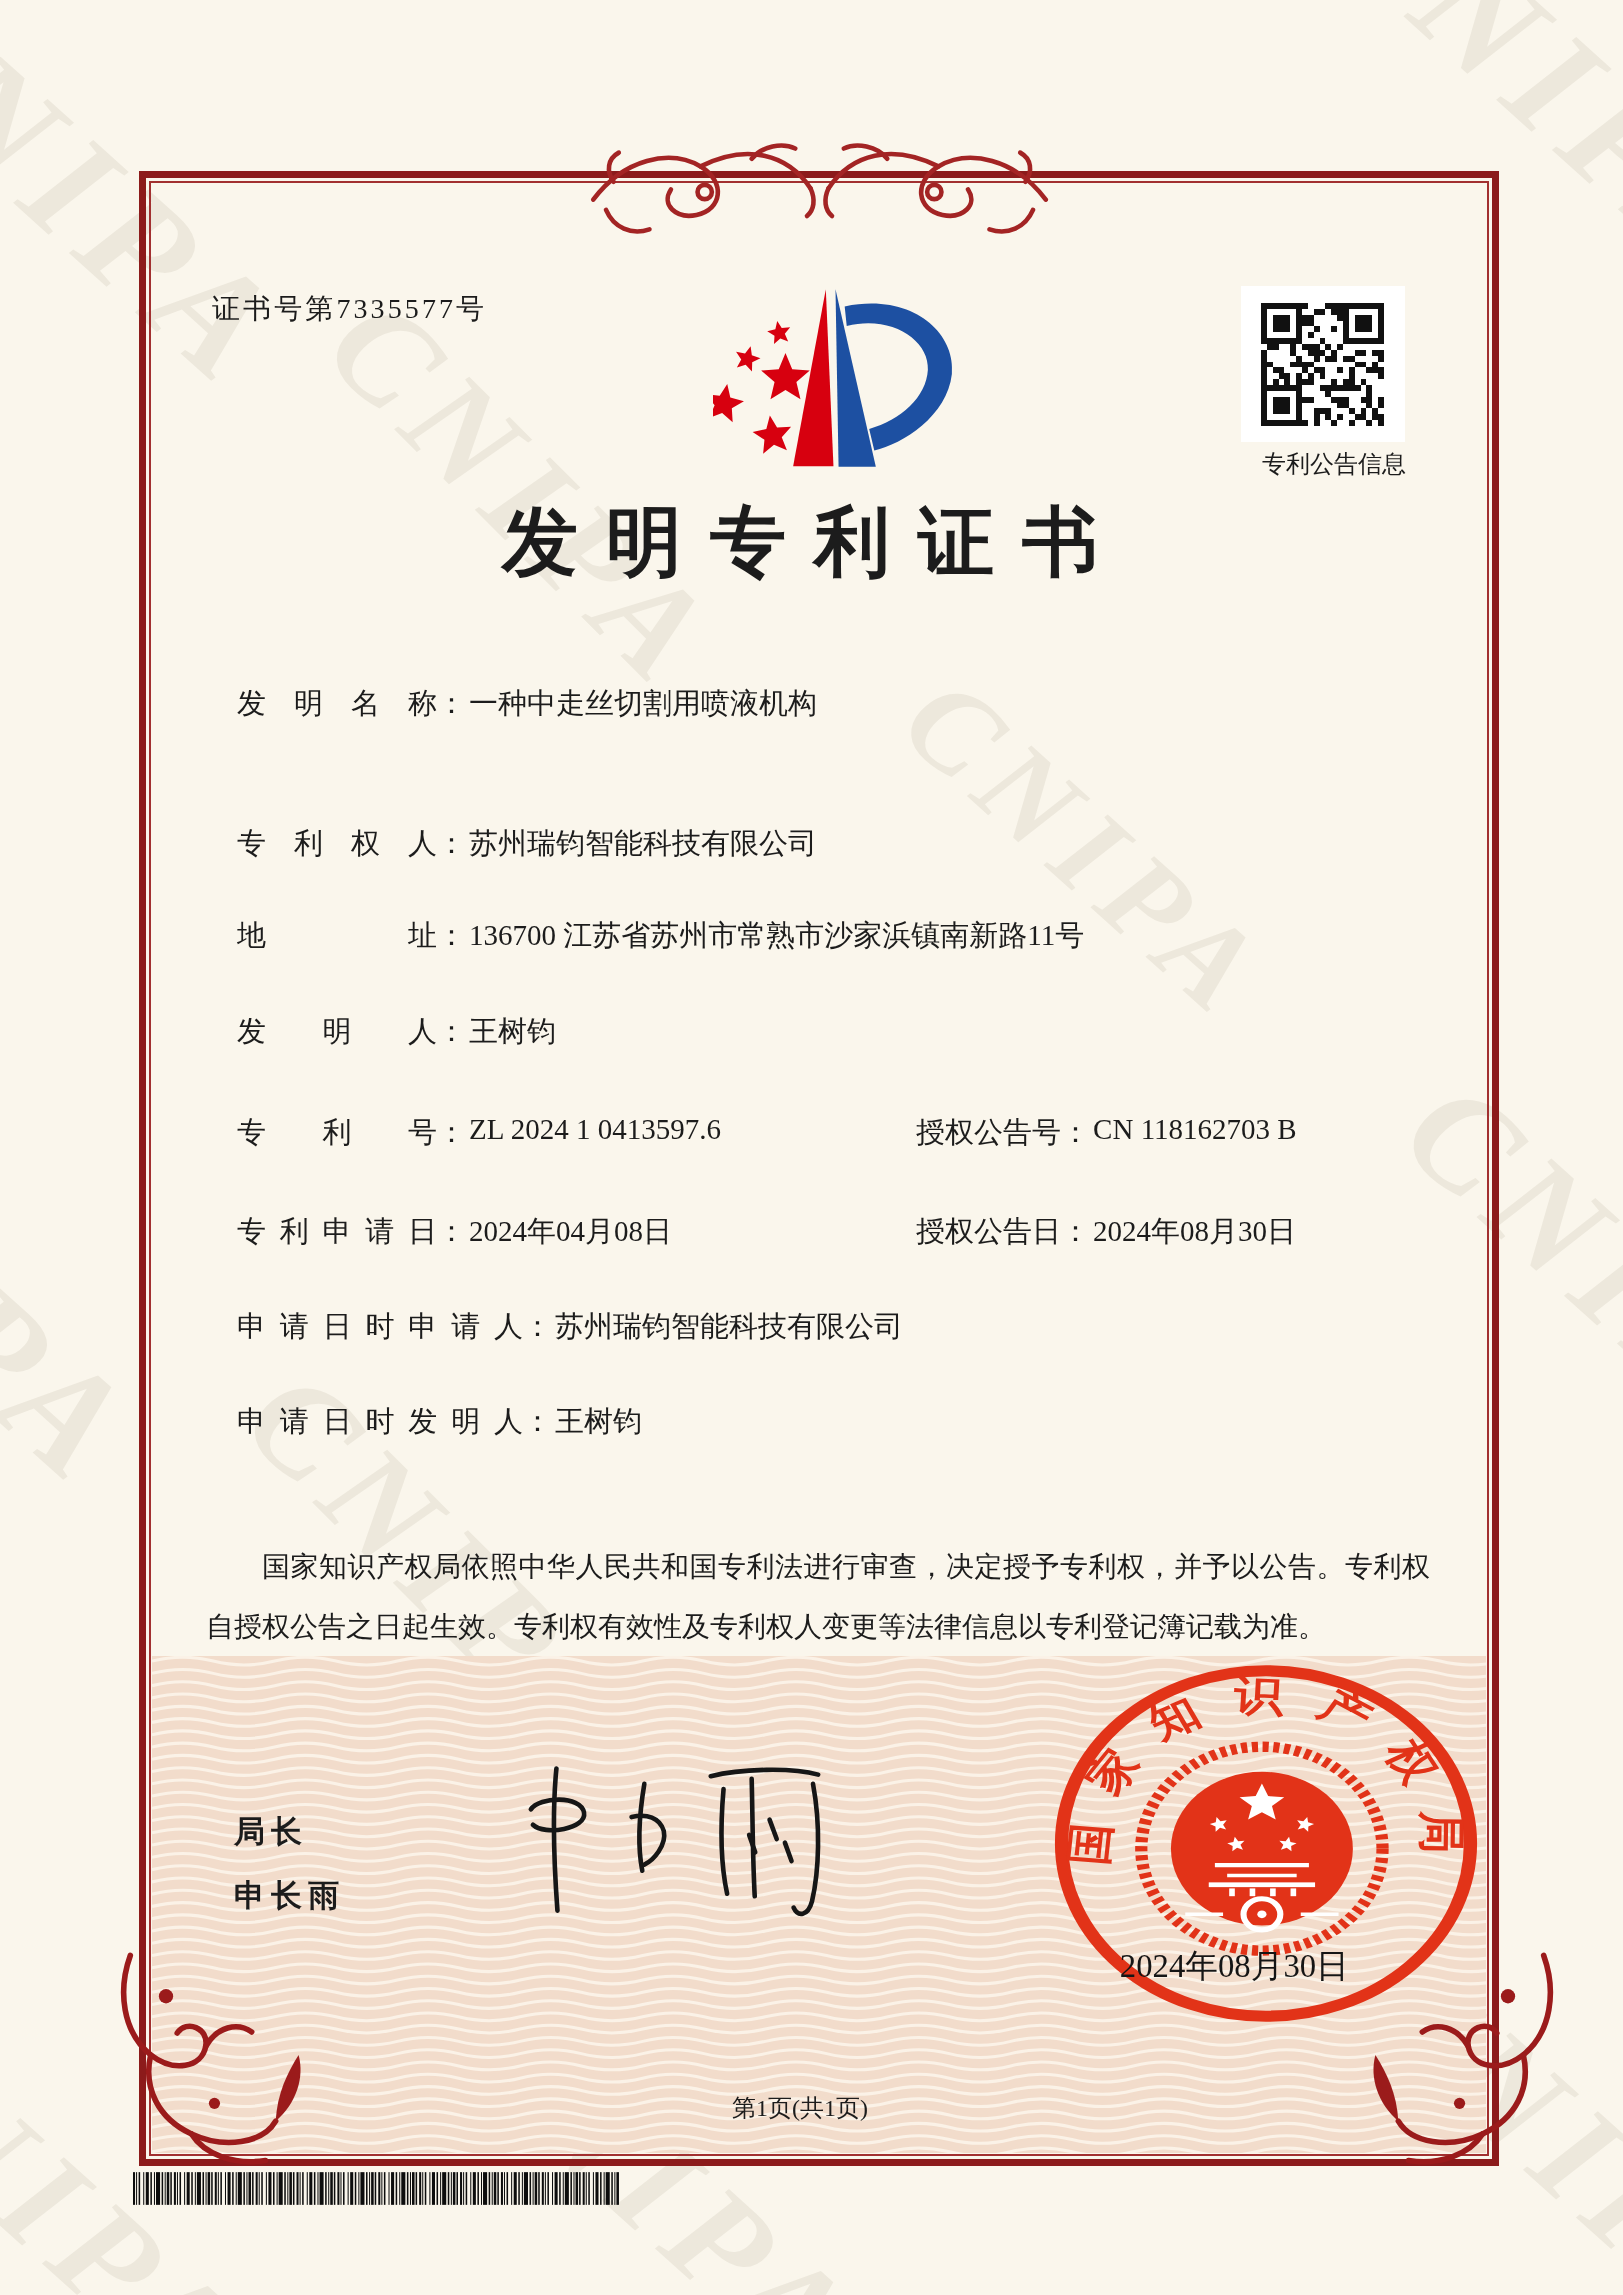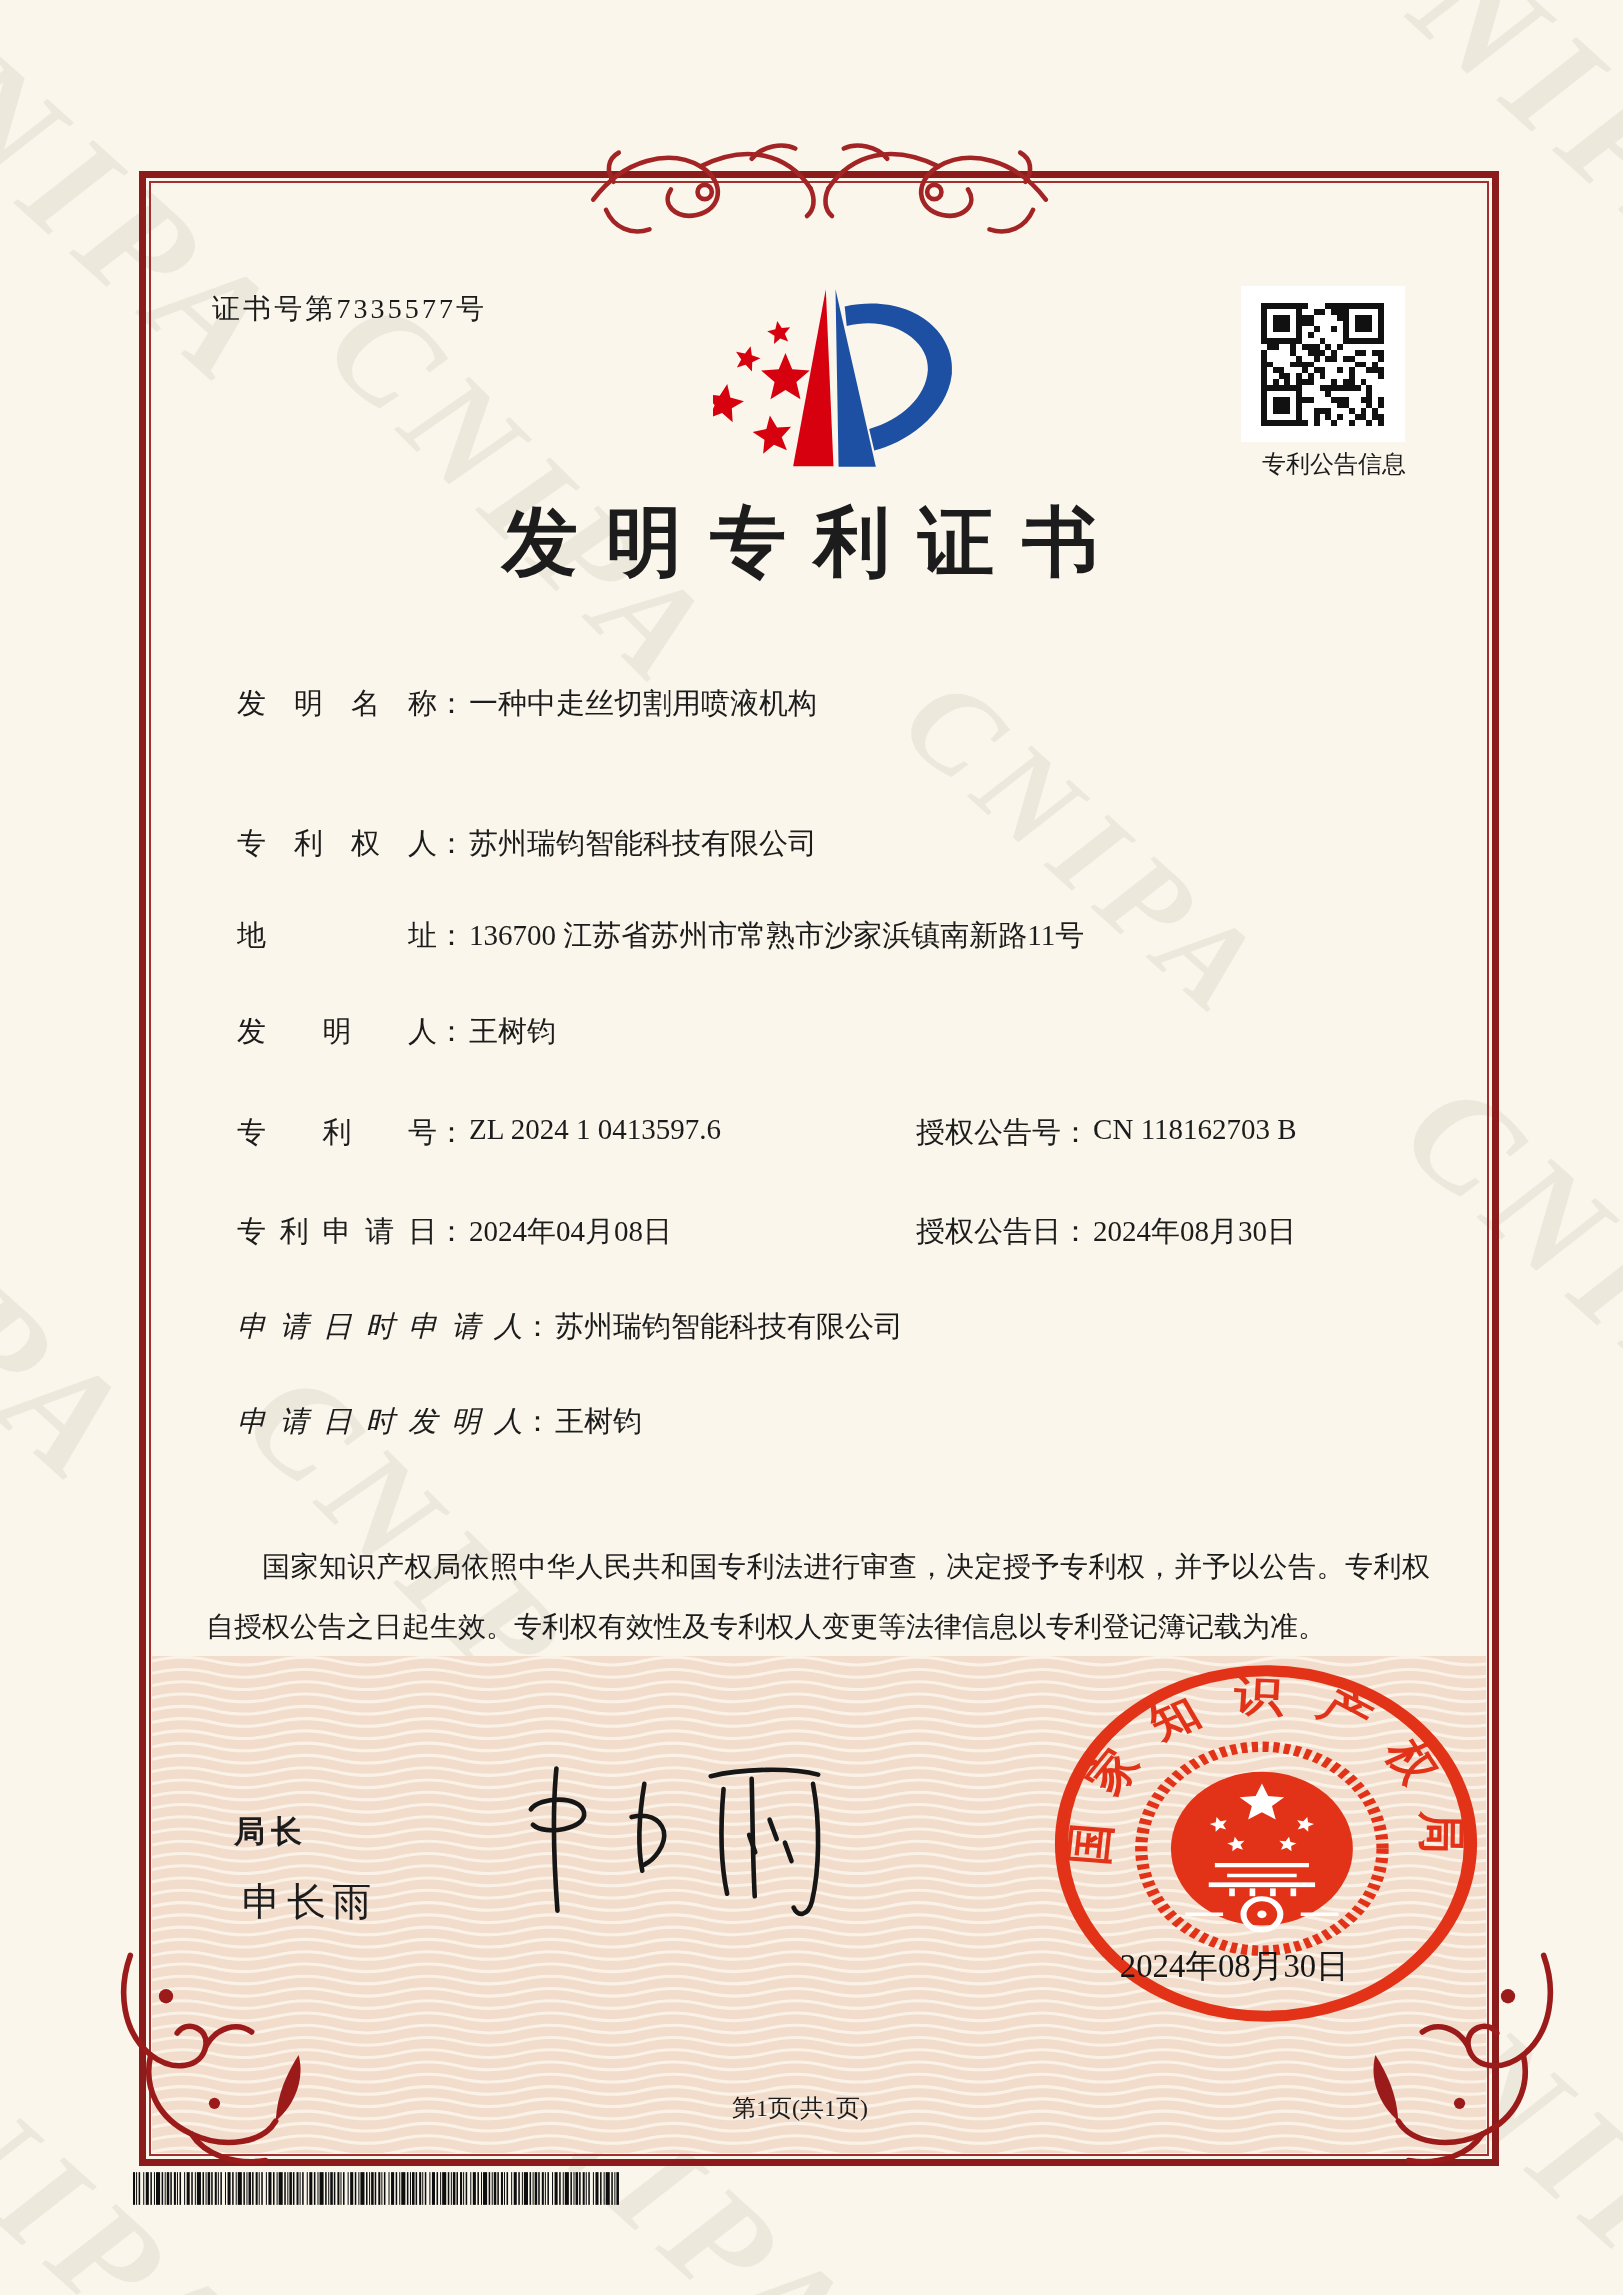--- a/index.html
+++ b/index.html
@@ -22,28 +22,28 @@
   .ct{z-index:5;}
   #cert-no{left:212px;top:290px;font-size:28px;letter-spacing:3.1px;}
   #qr-box{left:1241px;top:286px;width:164px;height:156px;background:#fff;}
   #qr{position:absolute;left:20.4px;top:17px;width:123px;height:123px;}
   #qr-caption{left:1230px;top:448px;width:176px;text-align:right;font-size:24px;}
   #title{left:814px;top:492px;transform:translateX(-50%);font-size:76px;font-weight:700;
          letter-spacing:28px;white-space:nowrap;text-align:right;}
   .row{position:absolute;left:225px;font-size:29px;white-space:nowrap;z-index:5;margin-left:12px;}
   .row.rcol{left:904px;}
   .lb{display:inline-block;text-align:justify;text-align-last:justify;vertical-align:top;}
-  .w4{width:200px;} .w7{width:286px;font-style:italic;}
+  .w4{width:200px;} .w7{width:286px;}
   .cl{display:inline-block;vertical-align:top;}
   .val{display:inline-block;vertical-align:top;margin-left:3.1px;}
   #statement{left:206px;top:1537px;width:1224px;font-size:28px;line-height:60px;
              text-indent:56px;text-align:justify;z-index:5;}
   #officer-title{left:234px;top:1811px;font-size:31px;font-weight:700;letter-spacing:6.1px;
                  font-family:Liberation Serif, serif;z-index:6;}
-  #officer-name{left:242px;top:1875px;font-size:39px;font-weight:400;letter-spacing:6.1px;
+  #officer-name{left:234px;top:1875px;font-size:31px;font-weight:700;letter-spacing:6.1px;
                 font-family:"Liberation Sans","DejaVu Sans",sans-serif;z-index:6;}
   #signature{left:491px;top:1748px;z-index:6;}
   #seal{left:1036px;top:1644px;z-index:7;}
   #footer-page{left:800px;top:2092px;transform:translateX(-50%);font-size:24px;z-index:6;white-space:nowrap;}
   #barcode{left:133px;top:2172px;z-index:5;}
   #logo{left:713px;top:288px;z-index:5;}
   svg{display:block;}
 </style>
 </head>
 <body>

